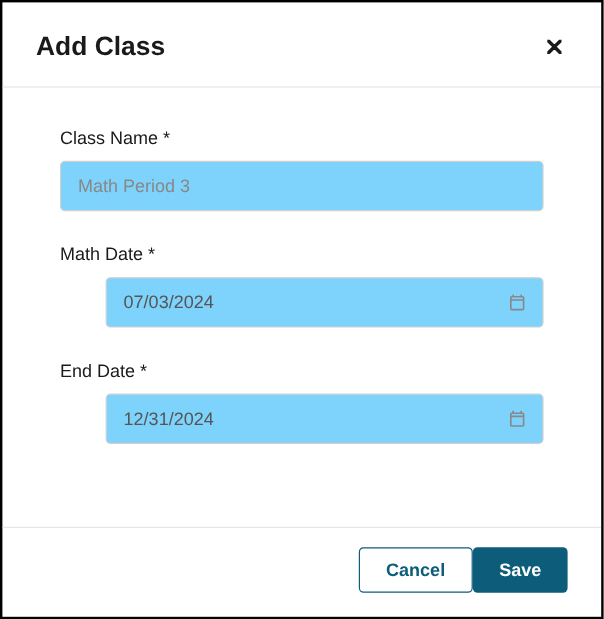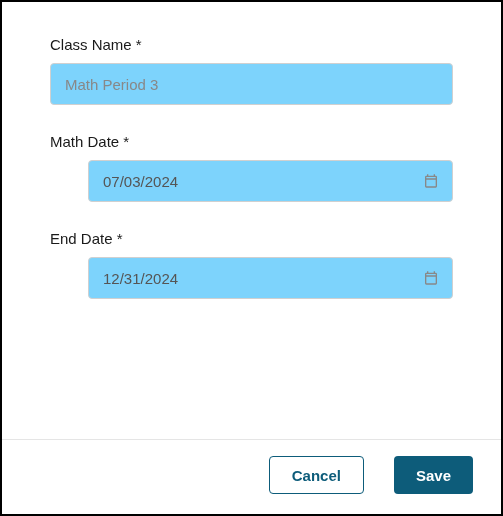--- a/index.html
+++ b/index.html
@@ -70,21 +70,21 @@
       color: #888;
       pointer-events: none;
       width: 16px;
       height: 16px;
     }
     .modal-footer {
       border-top: 1px solid #e5e5e5;
       padding: 16px 28px 20px 28px;
       display: flex;
       justify-content: flex-end;
-      gap: 30px;
+      gap: 0;
       align-items: flex-end;
     }
     .btn {
       height: 38px;
       padding: 0 22px;
       border-radius: 4px;
       font-size: 15px;
       font-weight: 700;
       cursor: pointer;
       border: none;
@@ -100,20 +100,28 @@
     .btn-save {
       background: #0d5c7a;
       color: #fff;
     }
   </style>
 </head>
 <body>
 
 <div class="modal">
 
+  <div class="modal-header">
+    <h1 class="modal-title">Add Class</h1>
+    <div class="close-btn">
+      <svg viewBox="0 0 24 24" fill="currentColor">
+        <path d="M13.46 12L19 17.54V19h-1.46L12 13.46 6.46 19H5v-1.46L10.54 12 5 6.46V5h1.46L12 10.54 17.54 5H19v1.46L13.46 12z" stroke="currentColor" stroke-width="1.8"></path>
+      </svg>
+    </div>
+  </div>
 
   <div class="modal-body">
 
     <div class="form-group">
       <label class="form-label">Class Name *</label>
       <input type="text" class="form-input" placeholder="Math Period 3" style="">
     </div>
 
     <div class="form-group">
       <label class="form-label">Math Date *</label>

